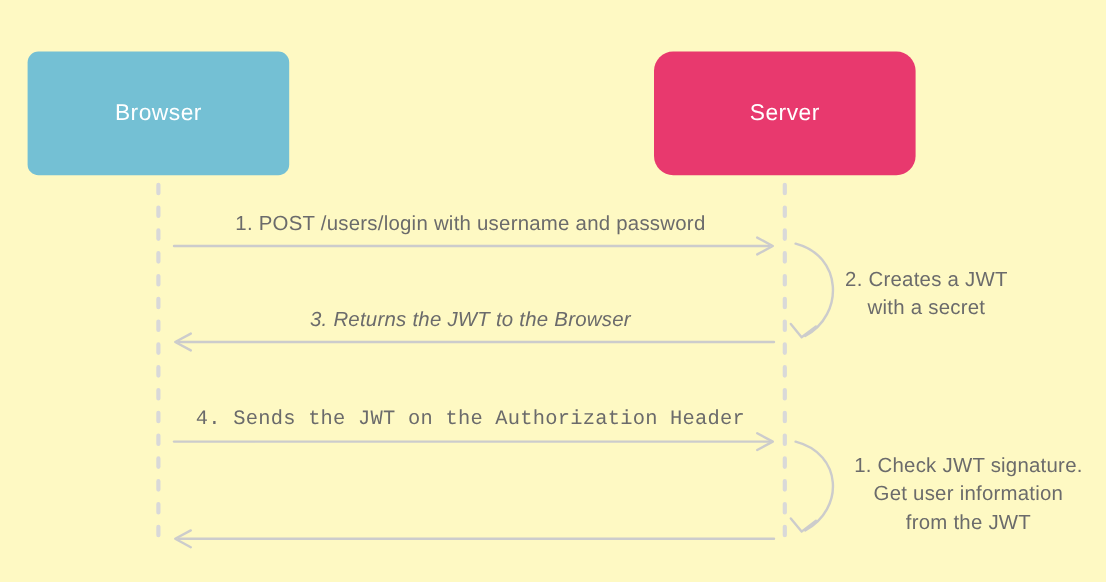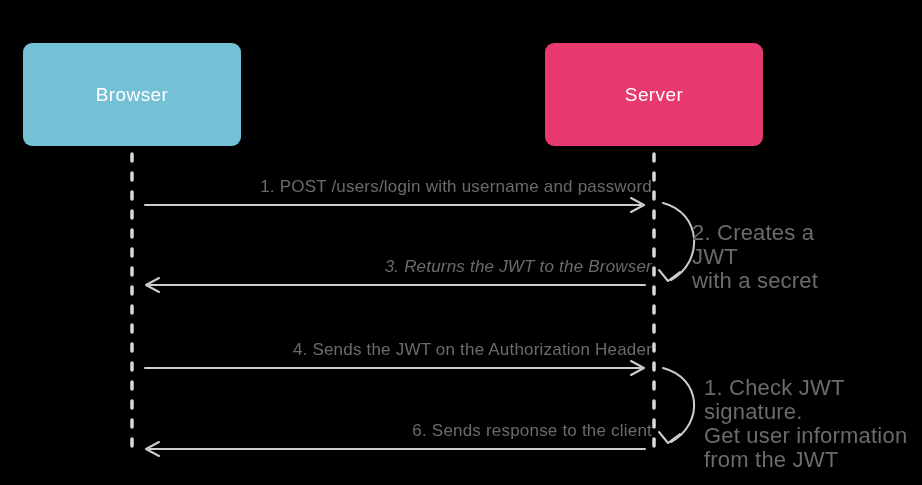--- a/index.html
+++ b/index.html
@@ -6,66 +6,67 @@
   html, body {
     margin: 0;
     padding: 0;
     background: #ffffff;
     font-family: "Liberation Sans", sans-serif;
   }
   .diagram {
     position: relative;
     width: 922px;
     height: 485px;
-    background: #000000;
+    background: #fef9c3;
     overflow: hidden;
   }
   .actor {
     position: absolute;
     top: 43px;
     width: 218px;
     height: 103px;
     border-radius: 9px;
     display: flex;
     align-items: center;
     justify-content: center;
     color: #ffffff;
     font-size: 19px;
     letter-spacing: 0.4px;
   }
   .actor.browser { left: 23px;  background: #74c0d4; }
-  .actor.server  { left: 545px; background: #e8396e; }
+  .actor.server  { left: 545px; background: #e8396e; border-radius: 16px; }
 
   .svg-layer {
     position: absolute;
     left: 0; top: 0;
     width: 922px;
     height: 485px;
   }
 
   .msg-label {
     position: absolute;
-    left: 152px;
+    left: 142px;
     width: 500px;
-    text-align: right;
+    text-align: center;
     color: #6b6b6b;
     font-size: 17px;
     line-height: 19px;
     letter-spacing: 0.2px;
     white-space: pre-line;
   }
   .msg-label.m1 { top: 177px; }
   .msg-label.m3 { top: 257px; font-style: italic; }
-  .msg-label.m4 { top: 340px; }
+  .msg-label.m4 { top: 340px; font-family: Liberation Mono, monospace; }
   .msg-label.m6 { top: 421px; }
 
   .self-label {
     position: absolute;
+    text-align: center;
     color: #6b6b6b;
-    font-size: 22px;
+    font-size: 17px;
     line-height: 24px;
     letter-spacing: 0.2px;
     white-space: pre-line;
   }
   .self-label.s2 { left: 692px; width: 160px; top: 221px; }
   .self-label.s5 { left: 704px; width: 206px; top: 376px; }
 
   .lifeline {
     stroke: #d9d9d9;
     stroke-width: 3.5;
@@ -129,15 +130,14 @@
   </div>
 
   <div class="msg-label m1">1. POST /users/login with username and password</div>
   <div class="self-label s2">2. Creates a JWT
 with a secret</div>
   <div class="msg-label m3">3. Returns the JWT to the Browser</div>
   <div class="msg-label m4">4. Sends the JWT on the Authorization Header</div>
   <div class="self-label s5">1. Check JWT signature.
 Get user information
 from the JWT</div>
-  <div class="msg-label m6">6. Sends response to the client</div>
 
 </div>
 
 </body></html>

